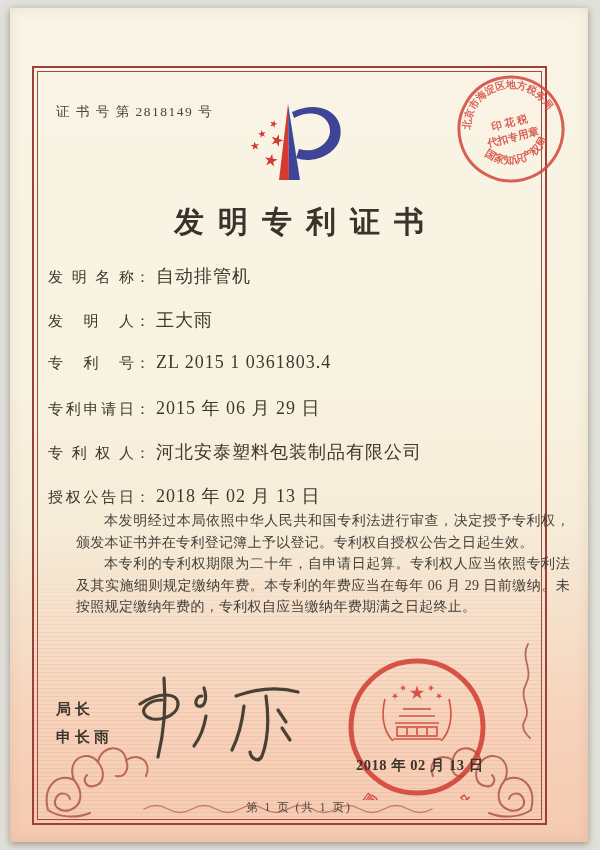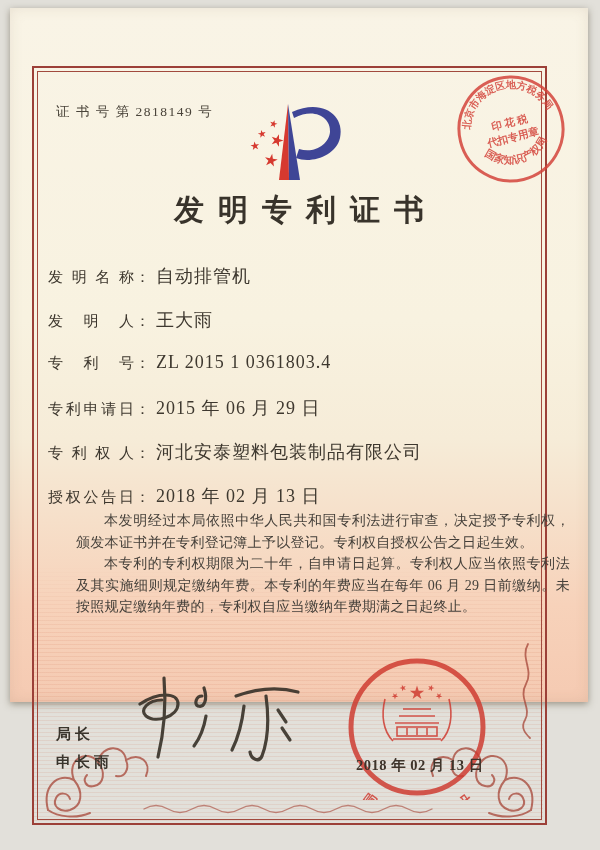--- a/index.html
+++ b/index.html
@@ -2,57 +2,57 @@
 <html><head>
 <meta charset="utf-8">
 <style>
   html,body{margin:0;padding:0;}
   body{
     width:600px;height:850px;overflow:hidden;position:relative;
     background:#e2e0da;
     font-family:"Liberation Serif", serif;
   }
   .paper{
-    position:absolute;left:10px;top:8px;width:578px;height:694px;
+    position:absolute;left:10px;top:8px;width:578px;height:834px;
     background:linear-gradient(180deg,#f9f4e6 0%,#f8f2e0 45%,#f6ecd8 62%,#f6dfc9 74%,#f7d2ba 86%,#f5cab2 100%);
     box-shadow:0 2px 7px rgba(80,70,50,.5), inset 0 0 14px rgba(120,100,70,.12);
   }
   .stripes{
     position:absolute;left:24px;top:556px;width:509px;height:260px;
     background:repeating-linear-gradient(180deg, rgba(205,108,80,.12) 0 1px, transparent 1px 4px);
     -webkit-mask-image:linear-gradient(180deg,transparent,#000 28%);
     mask-image:linear-gradient(180deg,transparent,#000 28%);
   }
   .frame{position:absolute;left:22px;top:58px;width:511px;height:755px;border:2px solid #9c4038;}
   .frame-inner{position:absolute;inset:3px;border:1px solid #a24a3e;}
   .cert-no{
     position:absolute;left:46px;top:95px;font-size:13.5px;color:#4a443a;
     letter-spacing:1.5px;
   }
   .logo{position:absolute;left:227px;top:86px;width:126px;height:94px;}
   .stamp{position:absolute;left:440px;top:60px;width:122px;height:122px;z-index:6;}
   .title{
-    position:absolute;left:0;top:182px;width:100%;text-align:center;
+    position:absolute;left:0;top:194px;width:100%;text-align:center;
     font-size:30px;font-weight:700;color:#38332b;letter-spacing:14px;text-indent:14px;
   }
   .fields{position:absolute;left:38px;top:256px;width:470px;}
   .field-row{display:flex;align-items:baseline;height:29px;margin-bottom:15px;}
   .f-label{
     display:inline-block;width:86px;font-size:15px;color:#3c362d;
     text-align:justify;text-align-last:justify;
   }
   .f-colon{font-size:15px;color:#3c362d;margin:0 6px 0 1px;}
   .f-value{font-size:18px;color:#3e382f;letter-spacing:1px;}
   .bodytext{
     position:absolute;left:42px;top:502px;width:494px;
     font-size:14px;line-height:21.6px;color:#45403a;text-align:justify;letter-spacing:.3px;margin-left:24px;
   }
   .bodytext p{margin:0;text-indent:2em;}
   .signer{
-    position:absolute;left:46px;top:712px;z-index:5;
+    position:absolute;left:46px;top:687px;z-index:5;
     font-family:"Liberation Sans", sans-serif;font-weight:700;
     font-size:15px;color:#3a352d;letter-spacing:4px;line-height:28px;
   }
   .signature{position:absolute;left:102px;top:654px;width:215px;height:104px;z-index:5;}
   .seal{position:absolute;left:334px;top:646px;width:146px;height:146px;z-index:4;opacity:.93;}
   .seal-date{
     position:absolute;left:346px;top:748px;z-index:6;white-space:nowrap;
     font-size:14.5px;font-weight:700;color:#3e332a;letter-spacing:.5px;
   }
   .footer{
@@ -213,14 +213,15 @@
         <path d="M63,74 V81 M73,74 V81 M83,74 V81"></path>
         <path d="M49,85 H97"></path>
         <path d="M41,45 C37,61 39,77 49,87"></path>
         <path d="M105,45 C109,61 107,77 97,87"></path>
       </g>
     </g>
   </svg>
 
   <div class="seal-date">2018 年 02 月 13 日</div>
 
+  <div class="footer">第 1 页 (共 1 页)</div>
 
 </div>
 
 </body></html>

